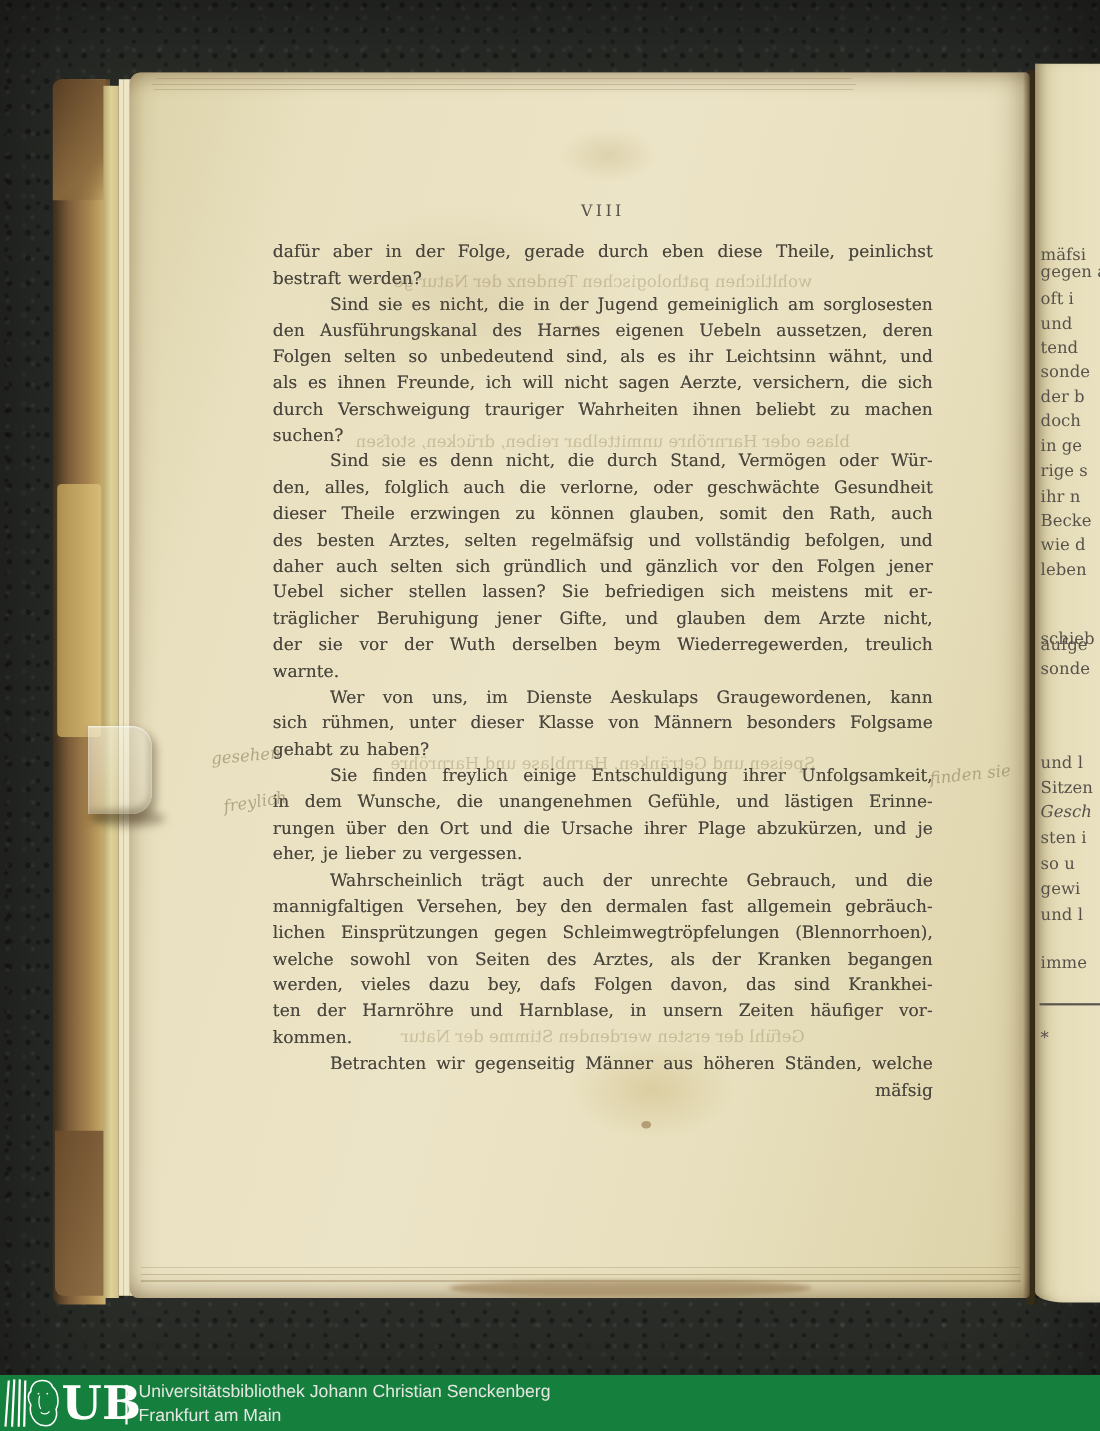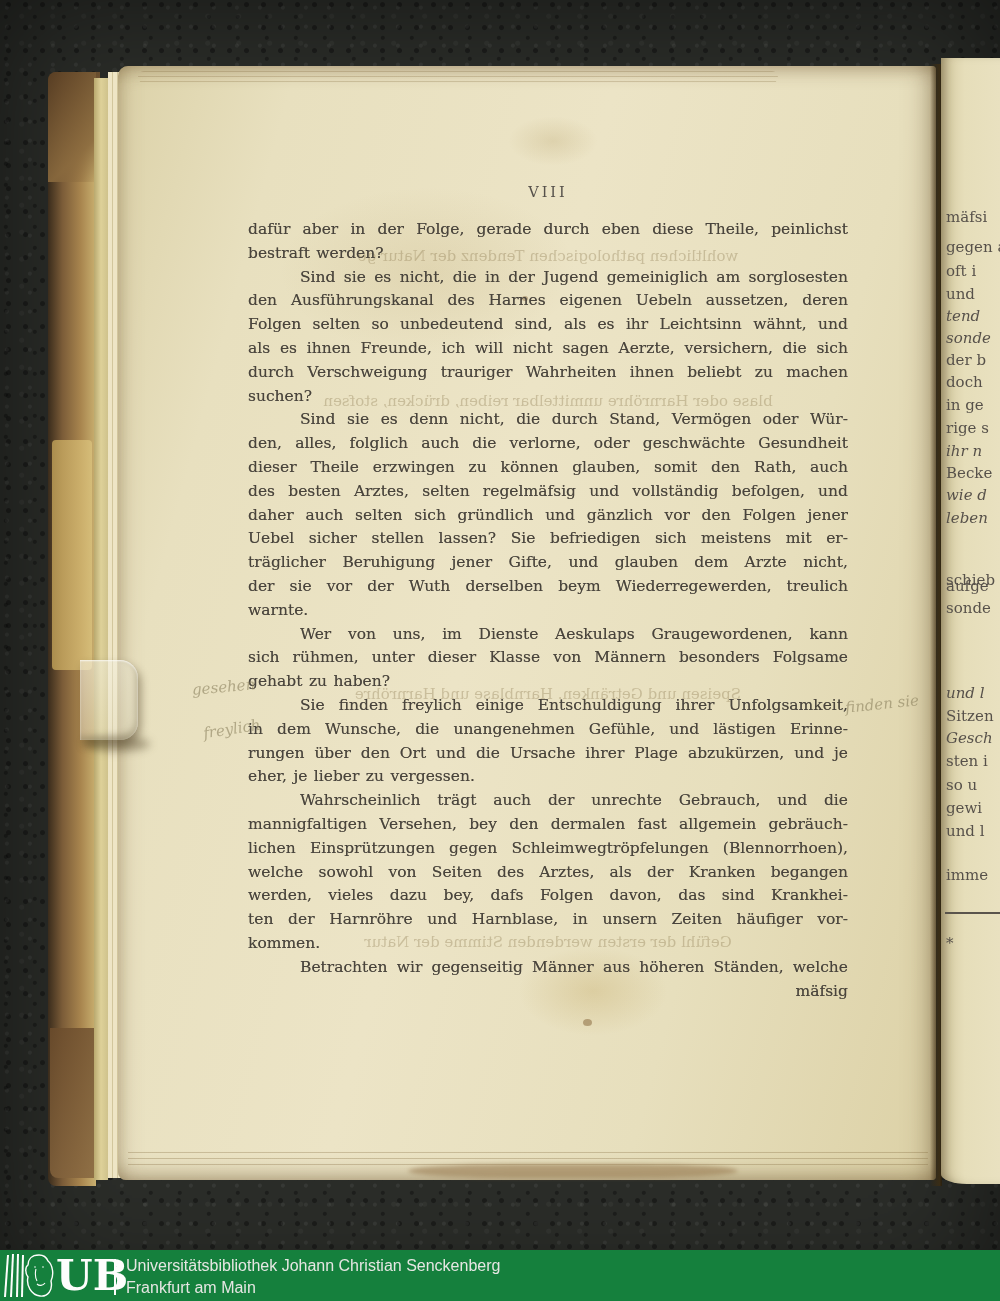--- a/index.html
+++ b/index.html
@@ -66,21 +66,21 @@
   .pencil{font-style:italic;font-size:15px;color:rgba(138,128,94,0.6);white-space:nowrap;}
 
   
   .gutter{left:930px;top:64px;width:12px;height:1122px;
     background:linear-gradient(to right,rgba(80,60,30,0) ,rgba(60,45,20,0.65) 55%,#3a2d16 80%,rgba(40,30,12,0.9));}
   .recto{left:941px;top:58px;width:59px;height:1126px;overflow:hidden;
     background:linear-gradient(to right,#d6cba2,#e6deba 40%,#e9e1c0);
     border-radius:0 0 0 26px/0 0 0 10px;
     box-shadow:inset 10px 0 12px -7px rgba(75,58,28,0.55);}
   .frag{left:5px;color:#57514a;font-size:15px;white-space:nowrap;}
-  .frag.it{font-style:italic;}
+  .frag.it{}
   .frule{left:4px;width:70px;height:2px;background:#5a544c;}
 
   
   .clip{left:80px;top:660px;width:58px;height:80px;border-radius:0 18px 18px 0;
     background:linear-gradient(120deg,rgba(252,252,244,0.55),rgba(235,232,214,0.35) 60%,rgba(210,205,180,0.3));
     box-shadow:3px 5px 8px rgba(60,45,20,0.4),inset 0 1px 2px rgba(255,255,255,0.8),
                inset -3px -4px 6px rgba(120,110,80,0.35);}
   .clip-shadow{left:84px;top:736px;width:66px;height:16px;border-radius:50%;
     background:rgba(60,45,20,0.35);filter:blur(4px);}
 
@@ -181,21 +181,21 @@
       <span class="abs pencil" style="left: 74px; top: 612px; transform: rotate(-5deg);">gesehen</span>
       <span class="abs pencil" style="left: 85px; top: 654px; transform: rotate(-9deg);">freylich</span>
       <span class="abs pencil" style="left: 727px; top: 629px; transform: rotate(-6deg);">finden sie</span>
     </div>
 </div>
 
 <div class="abs gutter"></div>
 
 <div class="abs recto">
   <div id="recto-frags">
-      <div class="abs frag" style="top: 150px;">mäfsi</div>
+      <div class="abs frag" style="top: 164px;">mäfsi</div>
       <div class="abs frag" style="top: 180px;">gegen a</div>
       <div class="abs frag" style="top: 204px;">oft i</div>
       <div class="abs frag" style="top: 227px;">und</div>
       <div class="abs frag it" style="top: 249px;">tend</div>
       <div class="abs frag it" style="top: 271px;">sonde</div>
       <div class="abs frag" style="top: 293px;">der b</div>
       <div class="abs frag" style="top: 315px;">doch</div>
       <div class="abs frag" style="top: 338px;">in ge</div>
       <div class="abs frag" style="top: 361px;">rige s</div>
       <div class="abs frag it" style="top: 384px;">ihr n</div>

